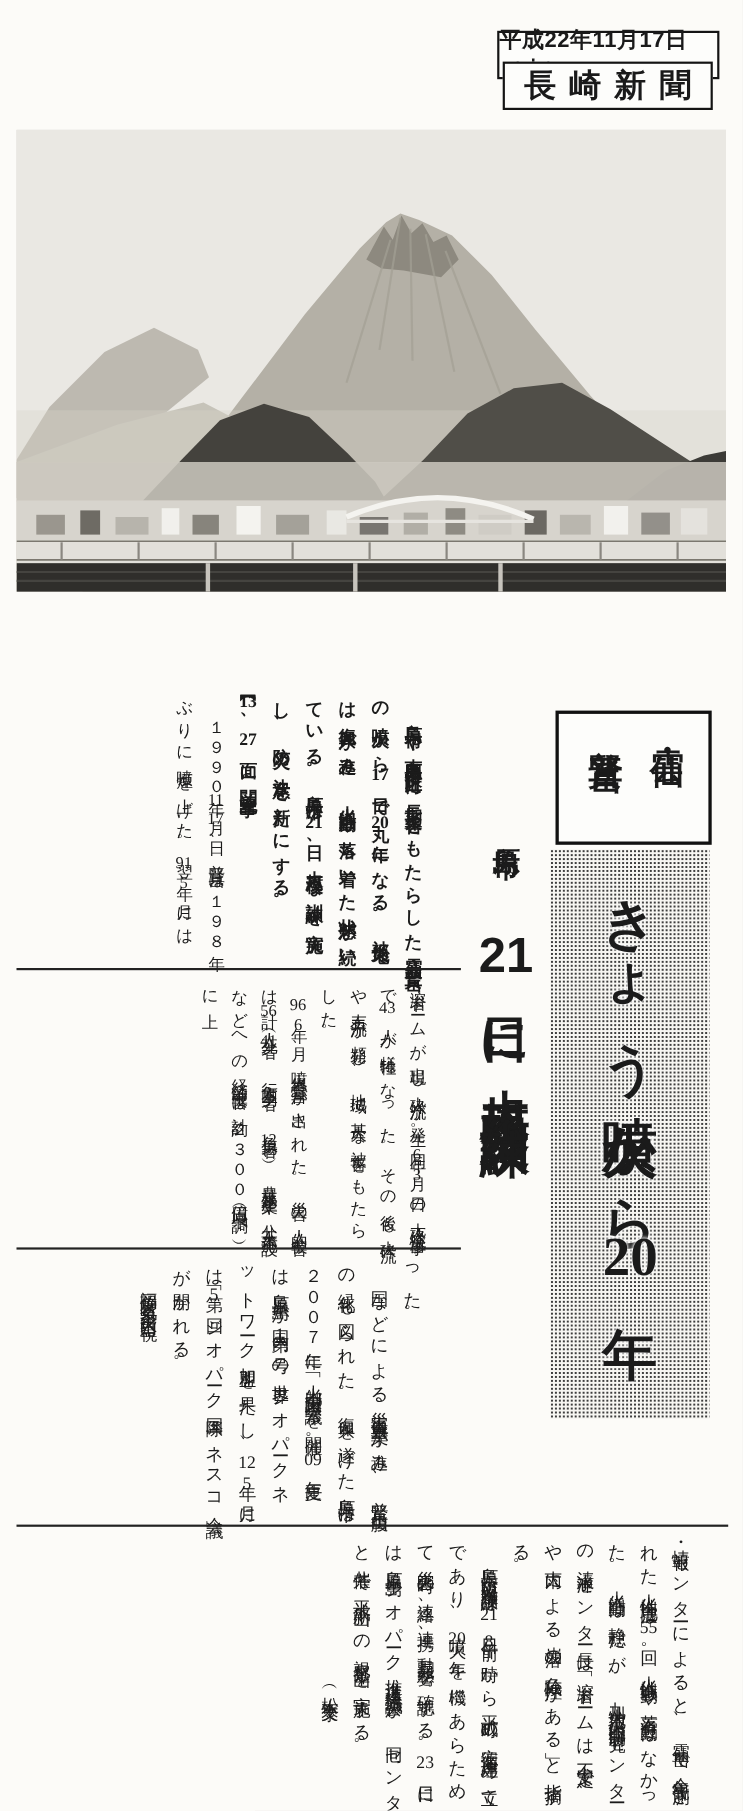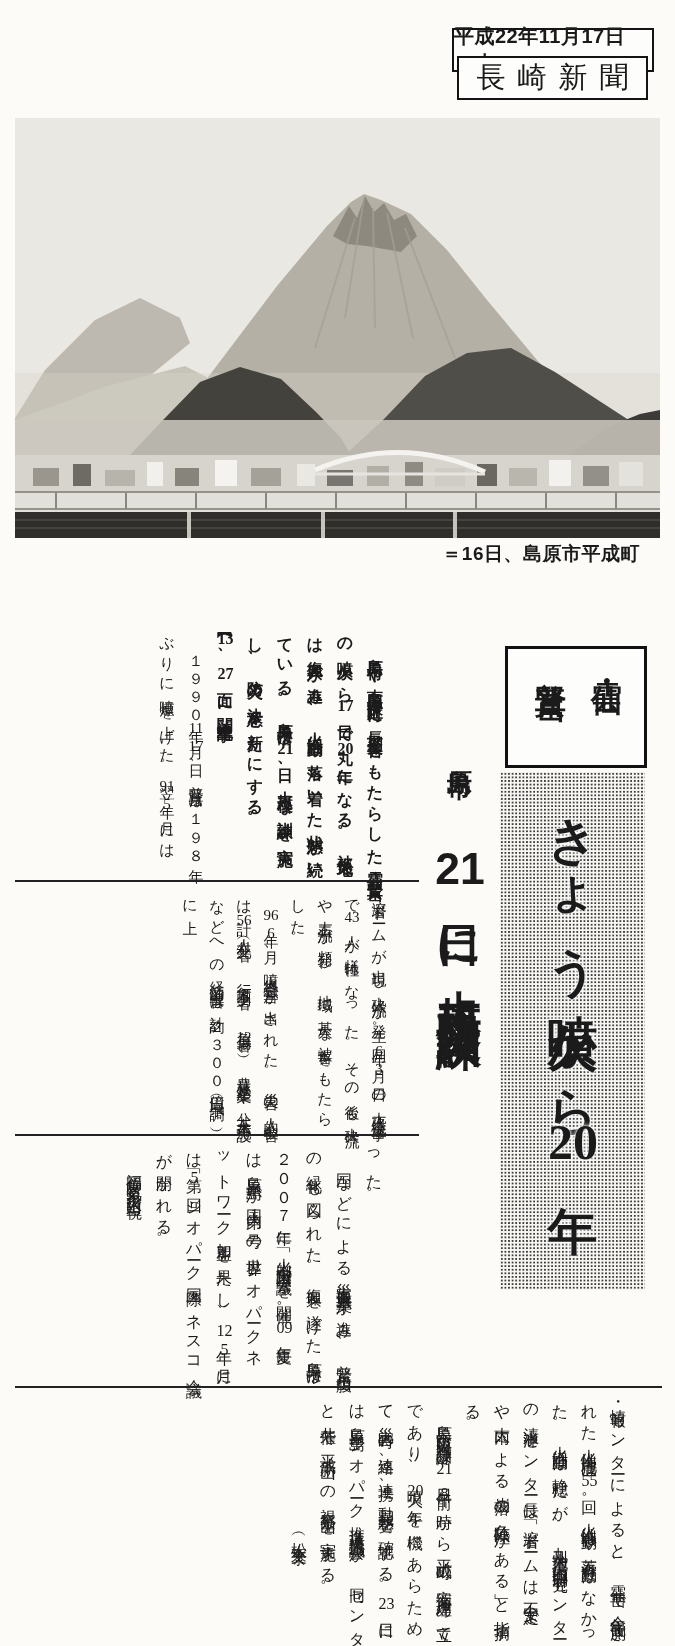--- a/index.html
+++ b/index.html
@@ -16,21 +16,21 @@
     writing-mode:vertical-rl; text-orientation:mixed; white-space:pre-line;
     color:#1b1b1b;
   }
   .tcy{text-combine-upright:all;}
   
   .stamp{border:2px solid #141414; background:#fdfdfb; display:flex;
          align-items:center; justify-content:center;}
   #stamp-date{left:452px; top:28px; width:198px; height:40px;
     font-size:20px; font-weight:600; letter-spacing:0.5px;}
   #stamp-paper{left:457px; top:56px; width:191px; height:44px;
-    font-size:29px; font-weight:normal; letter-spacing:12px; padding-left:12px; box-sizing:border-box;}
+    font-size:29px; font-weight:bold; letter-spacing:12px; padding-left:12px; box-sizing:border-box;}
   
   #photo{left:15px; top:118px; width:645px; height:420px; background:#dddbd5;}
   
   #caption{left:22px; top:541px; width:632px; font-size:19px; line-height:25px;
     font-weight:600; letter-spacing:0.5px;}
   #caption-main{text-indent:16px;}
   #caption-credit{text-align:right; padding-right:14px;}
   
   #kicker-box{left:505px; top:646px; width:136px; height:116px;
     border:3px solid #111; background:#fdfdfb;}
@@ -134,21 +134,20 @@
       <path d="M0,402 L645,402 M0,410 L645,410" stroke="#454440" stroke-width="2"></path>
       <g fill="#c7c4bd">
         <rect x="172" y="394" width="4" height="26"></rect>
           <rect x="306" y="394" width="4" height="26"></rect>
         <rect x="438" y="394" width="4" height="26"></rect>
       </g>
     </svg>
   </div>
 
   <div class="abs gothic" id="caption">
-    <div id="caption-credit">＝16日、島原市平成町</div>
   </div>
 
   <div class="abs" id="kicker-box">
     <span class="v gothic">雲仙・
 普賢岳</span>
   </div>
 
   <div class="abs" id="halftone">
     <span class="v" id="headline-main">きょう噴火から<span class="tcy">20</span>年</span>
   </div>

